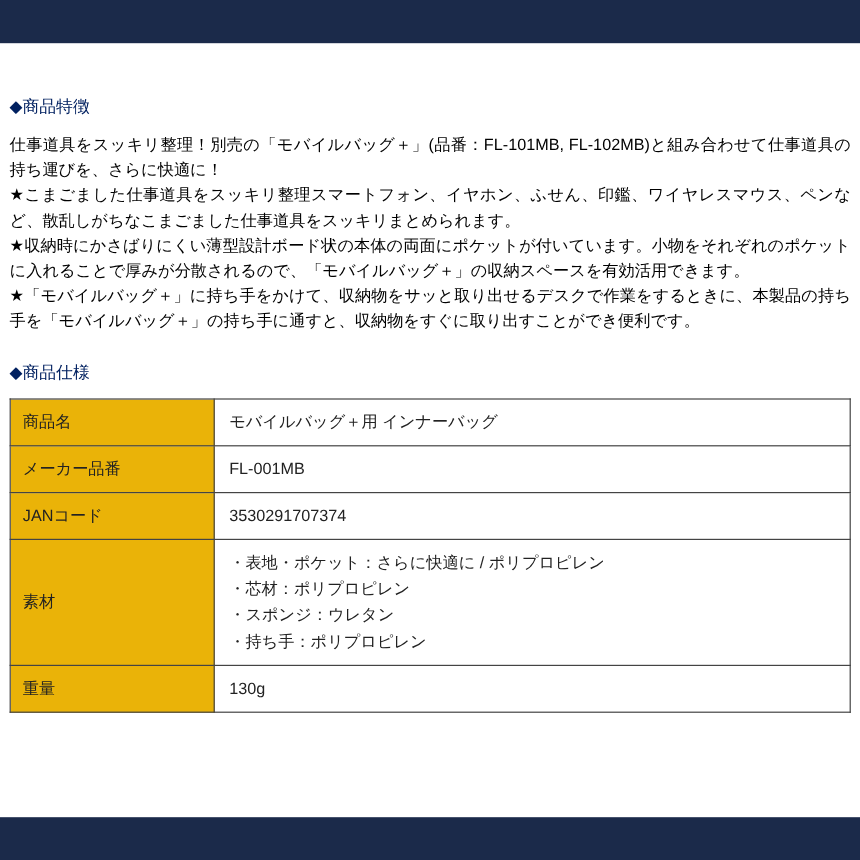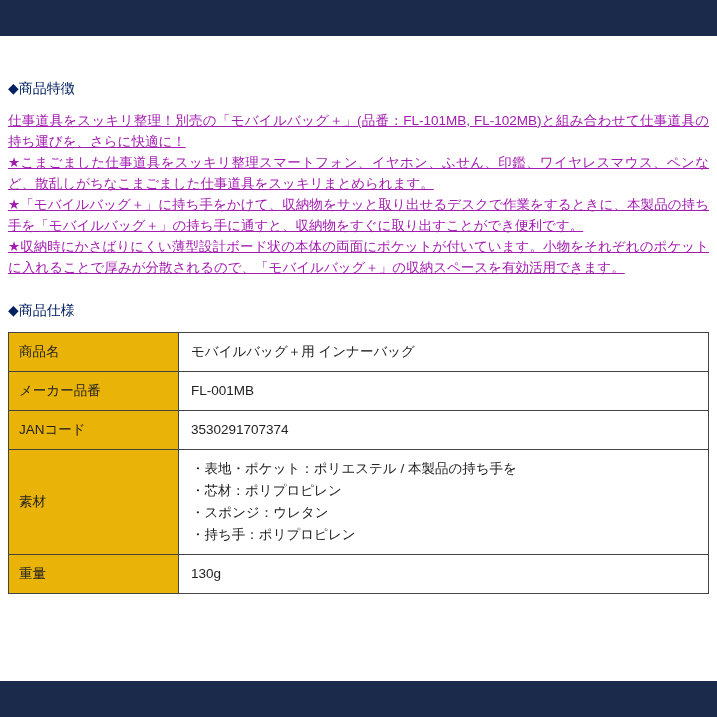--- a/index.html
+++ b/index.html
@@ -35,23 +35,22 @@
     }
     .section-heading {
       color: #002060;
       font-weight: normal;
       font-size: 14px;
       margin-bottom: 12px;
     }
     .features-text p {
       font-size: 13.5px;
       line-height: 21px;
-      color: #a21caf;
+      color: #000000;
       text-align: justify;
-      text-decoration: underline;
     }
     .features-text { margin-bottom: 24px; }
     .spec-heading { margin-bottom: 12px; }
     table.spec-table {
       border-collapse: collapse;
       width: 100%;
       margin-bottom: 8px;
     }
     table.spec-table th,
     table.spec-table td {
@@ -80,43 +79,43 @@
 
   <div class="bar top"></div>
 
   <div class="content">
 
     <div class="section-heading">◆商品特徴</div>
 
     <div class="features-text">
       <p>仕事道具をスッキリ整理！別売の「モバイルバッグ＋」(品番：FL-101MB, FL-102MB)と組み合わせて仕事道具の持ち運びを、さらに快適に！</p>
       <p>★こまごました仕事道具をスッキリ整理スマートフォン、イヤホン、ふせん、印鑑、ワイヤレスマウス、ペンなど、散乱しがちなこまごました仕事道具をスッキリまとめられます。</p>
+      <p>★収納時にかさばりにくい薄型設計ボード状の本体の両面にポケットが付いています。小物をそれぞれのポケットに入れることで厚みが分散されるので、「モバイルバッグ＋」の収納スペースを有効活用できます。</p>
       <p>★「モバイルバッグ＋」に持ち手をかけて、収納物をサッと取り出せるデスクで作業をするときに、本製品の持ち手を「モバイルバッグ＋」の持ち手に通すと、収納物をすぐに取り出すことができ便利です。</p>
-      <p>★収納時にかさばりにくい薄型設計ボード状の本体の両面にポケットが付いています。小物をそれぞれのポケットに入れることで厚みが分散されるので、「モバイルバッグ＋」の収納スペースを有効活用できます。</p>
     </div>
 
     <div class="section-heading spec-heading">◆商品仕様</div>
 
     <table class="spec-table">
       <tbody>
         <tr>
           <th>商品名</th>
           <td>モバイルバッグ＋用 インナーバッグ</td>
         </tr>
         <tr>
           <th>メーカー品番</th>
           <td>FL-001MB</td>
         </tr>
         <tr>
           <th>JANコード</th>
           <td>3530291707374</td>
         </tr>
         <tr>
           <th>素材</th>
-          <td>・表地・ポケット：ポリエステル / 本製品の持ち手を
+          <td>・表地・ポケット：さらに快適に / ポリプロピレン
 ・芯材：ポリプロピレン
 ・スポンジ：ウレタン
 ・持ち手：ポリプロピレン</td>
         </tr>
         <tr>
           <th>重量</th>
           <td>130g</td>
         </tr>
       </tbody>
     </table>

